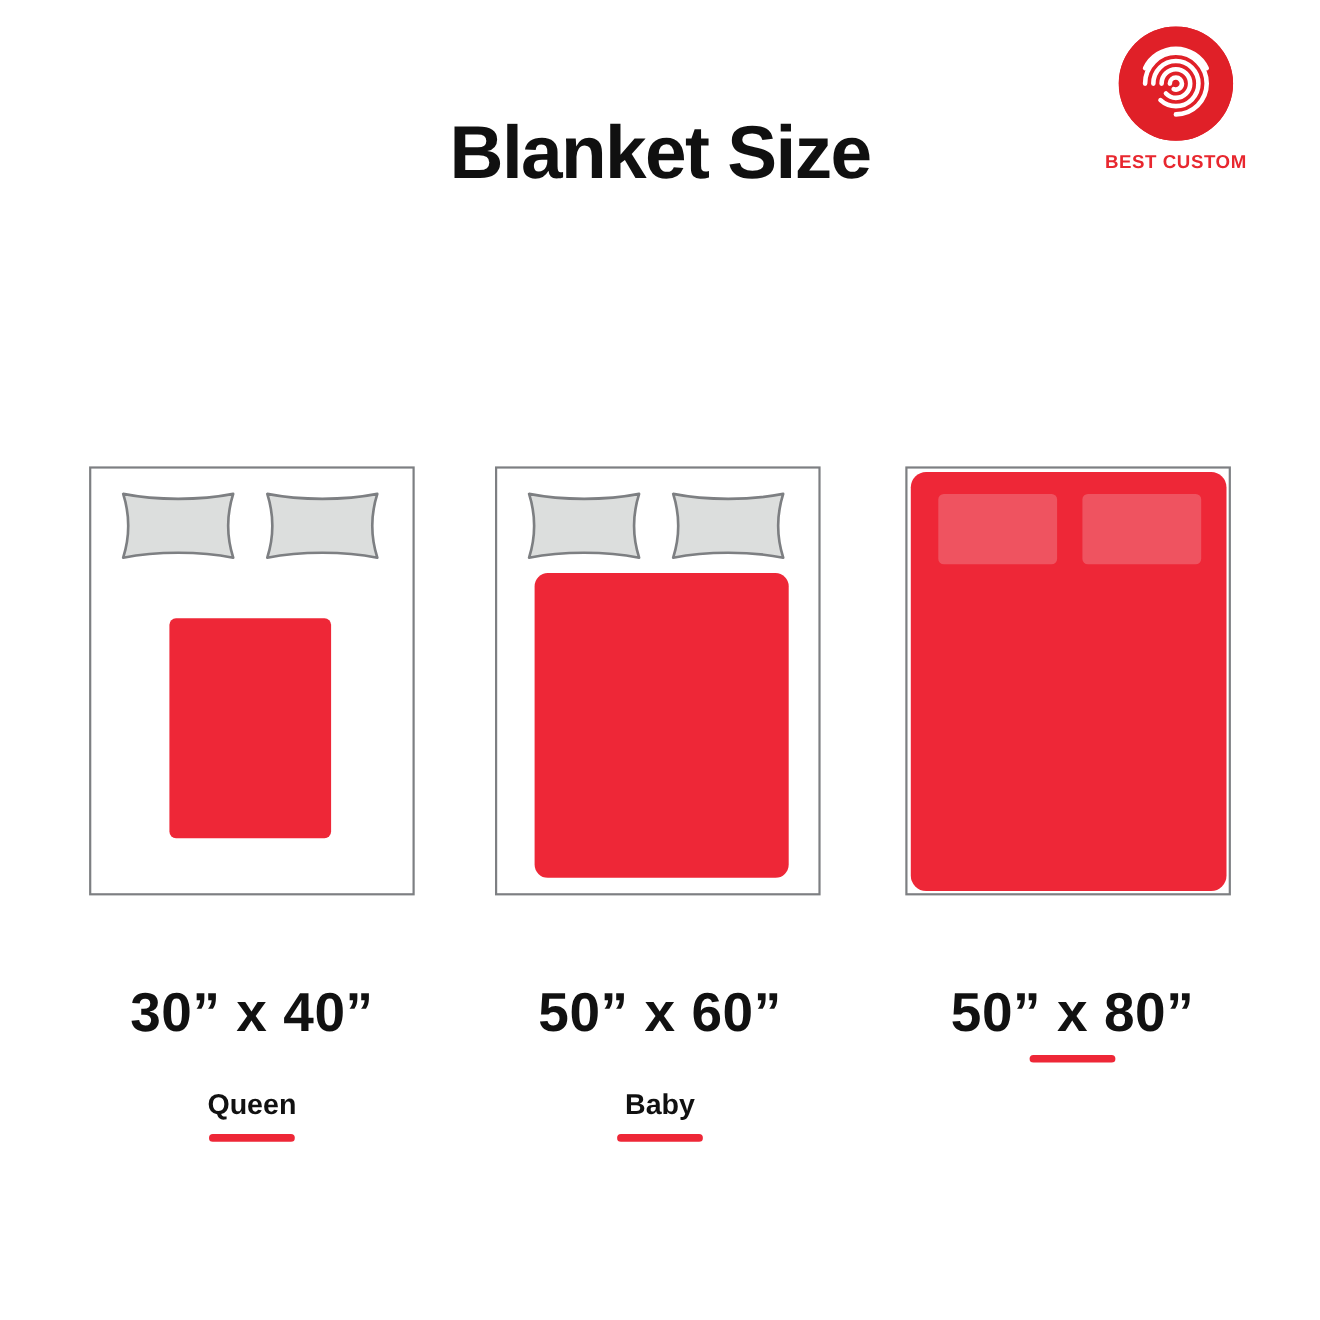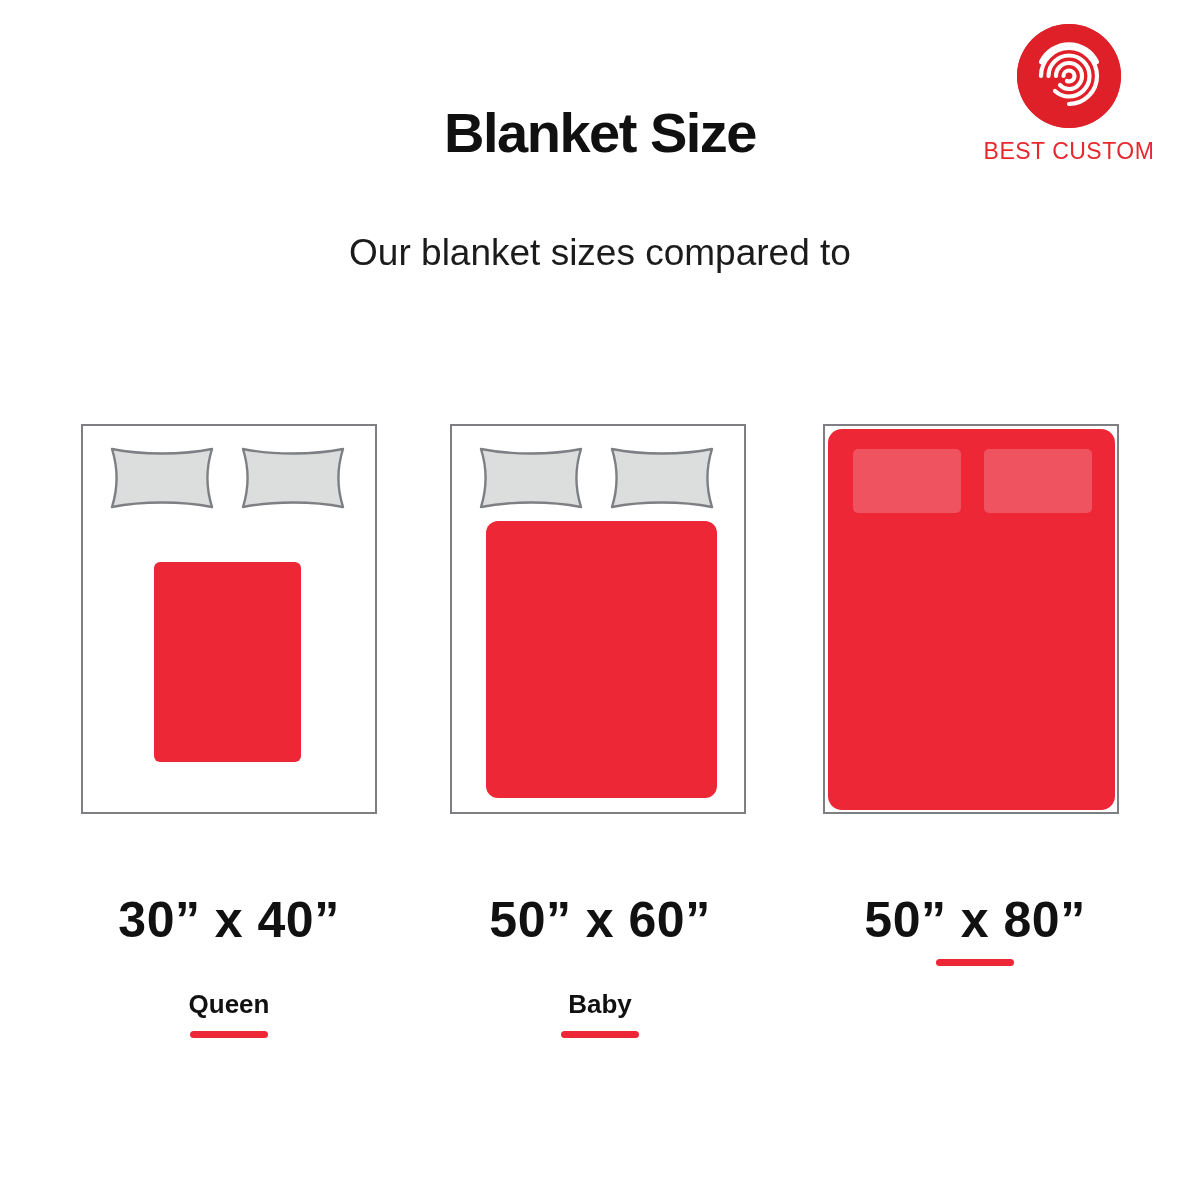--- a/index.html
+++ b/index.html
@@ -29,35 +29,35 @@
   .logo-mark {
     width: 104px;
     height: 104px;
     border-radius: 50%;
     background: #e02028;
     display: block;
   }
   .logo-wordmark {
     margin-top: 10px;
     color: #e8272f;
-    font-size: 23px;
-    font-weight: normal;
+    font-size: 17px;
+    font-weight: bold;
     letter-spacing: 0.5px;
     font-family: "Liberation Sans", sans-serif;
     white-space: nowrap;
   }
 
   
   .title {
     position: absolute;
     top: 104px;
     left: 0;
     width: 1200px;
     text-align: center;
-    font-size: 56px;
+    font-size: 68px;
     line-height: 1.04;
     font-weight: bold;
     letter-spacing: -1.5px;
     color: #101010;
     font-family: "Liberation Sans", sans-serif;
   }
   .subtitle {
     position: absolute;
     top: 228px;
     left: 0;
@@ -189,21 +189,20 @@
         <path d="M46.5 52 A5.5 5.5 0 0 1 57.5 52 A5.5 5.5 0 0 1 50 57"></path>
         <path d="M24 38 A31 31 0 0 1 80 38"></path>
       </g>
     </svg>
   </span>
   <span class="logo-wordmark">BEST CUSTOM</span>
 </div>
 
 <div class="title">Blanket Size</div>
 <div class="subtitle">
-  <div>Our blanket sizes compared to</div>
 </div>
 
 <div class="beds">
 
   <div class="bed b1">
     <div class="pillow left">
       <svg viewBox="0 0 108 64" preserveAspectRatio="none">
         <path d="M4 3 C34 9, 74 9, 104 3 C98 22, 98 42, 104 61 C74 55, 34 55, 4 61 C10 42, 10 22, 4 3 Z" fill="#dcdedd" stroke="#7d7f82" stroke-width="2.4" stroke-linejoin="round"></path>
       </svg>
     </div>

